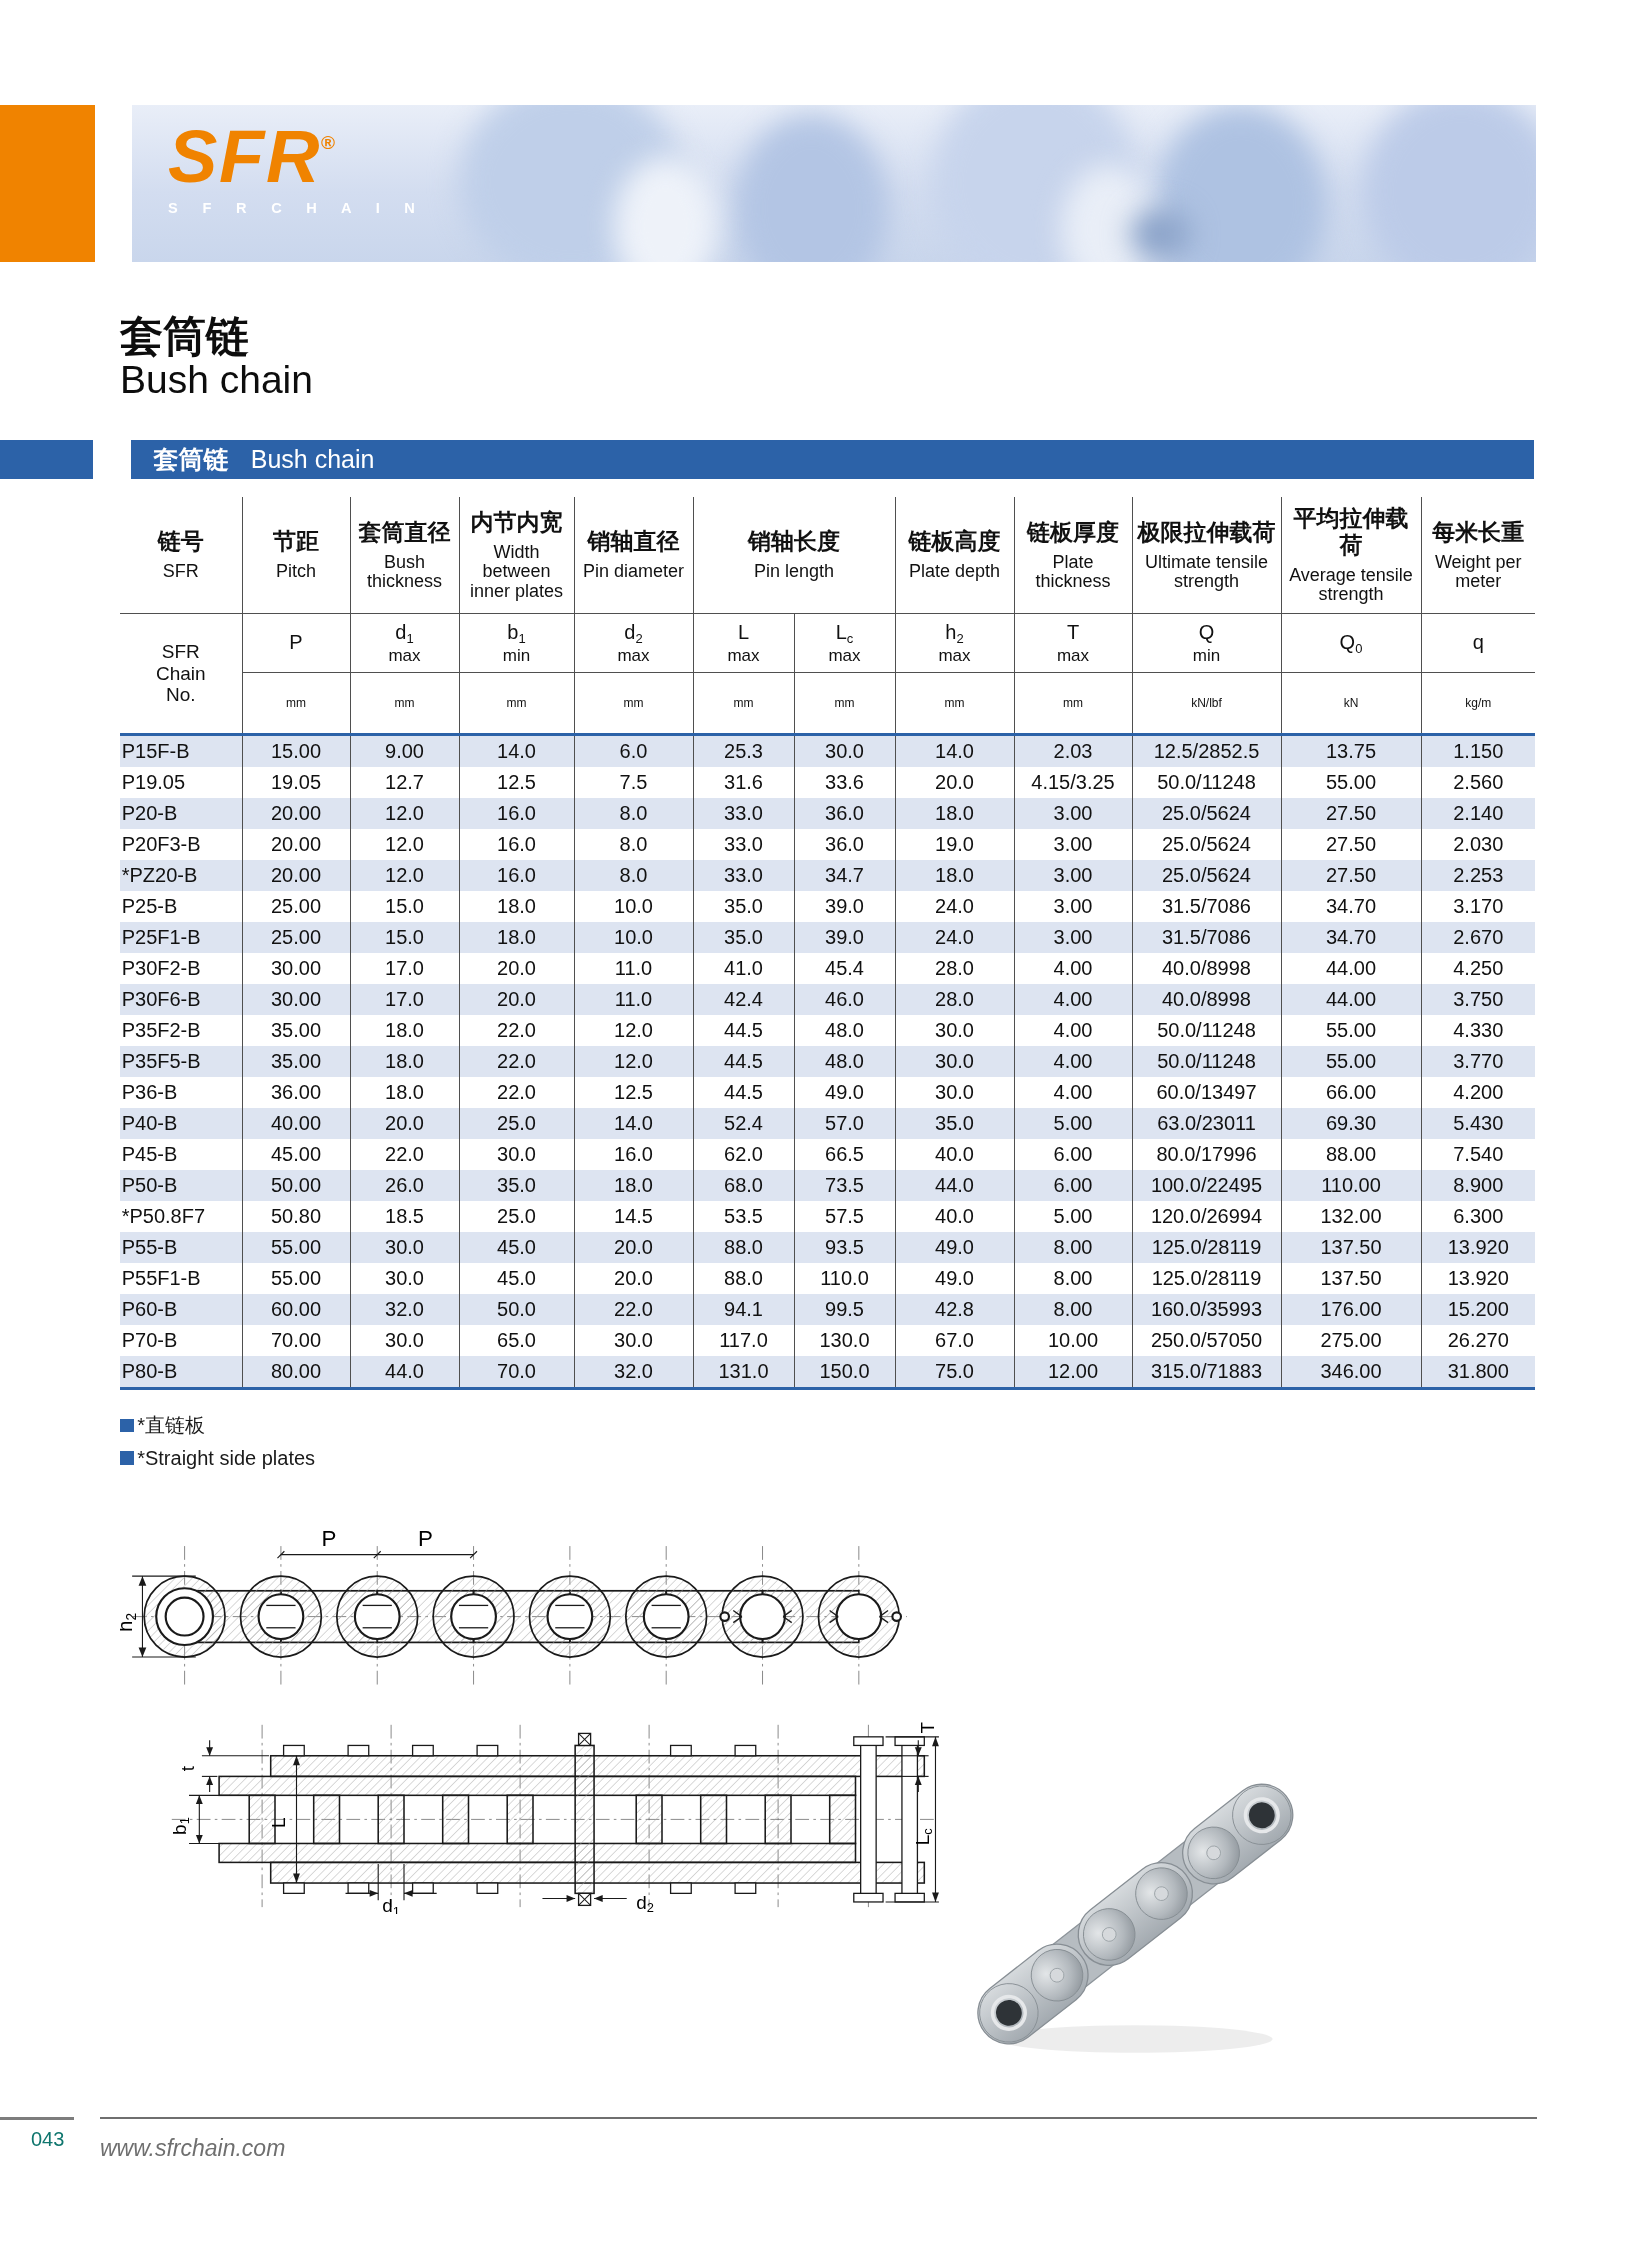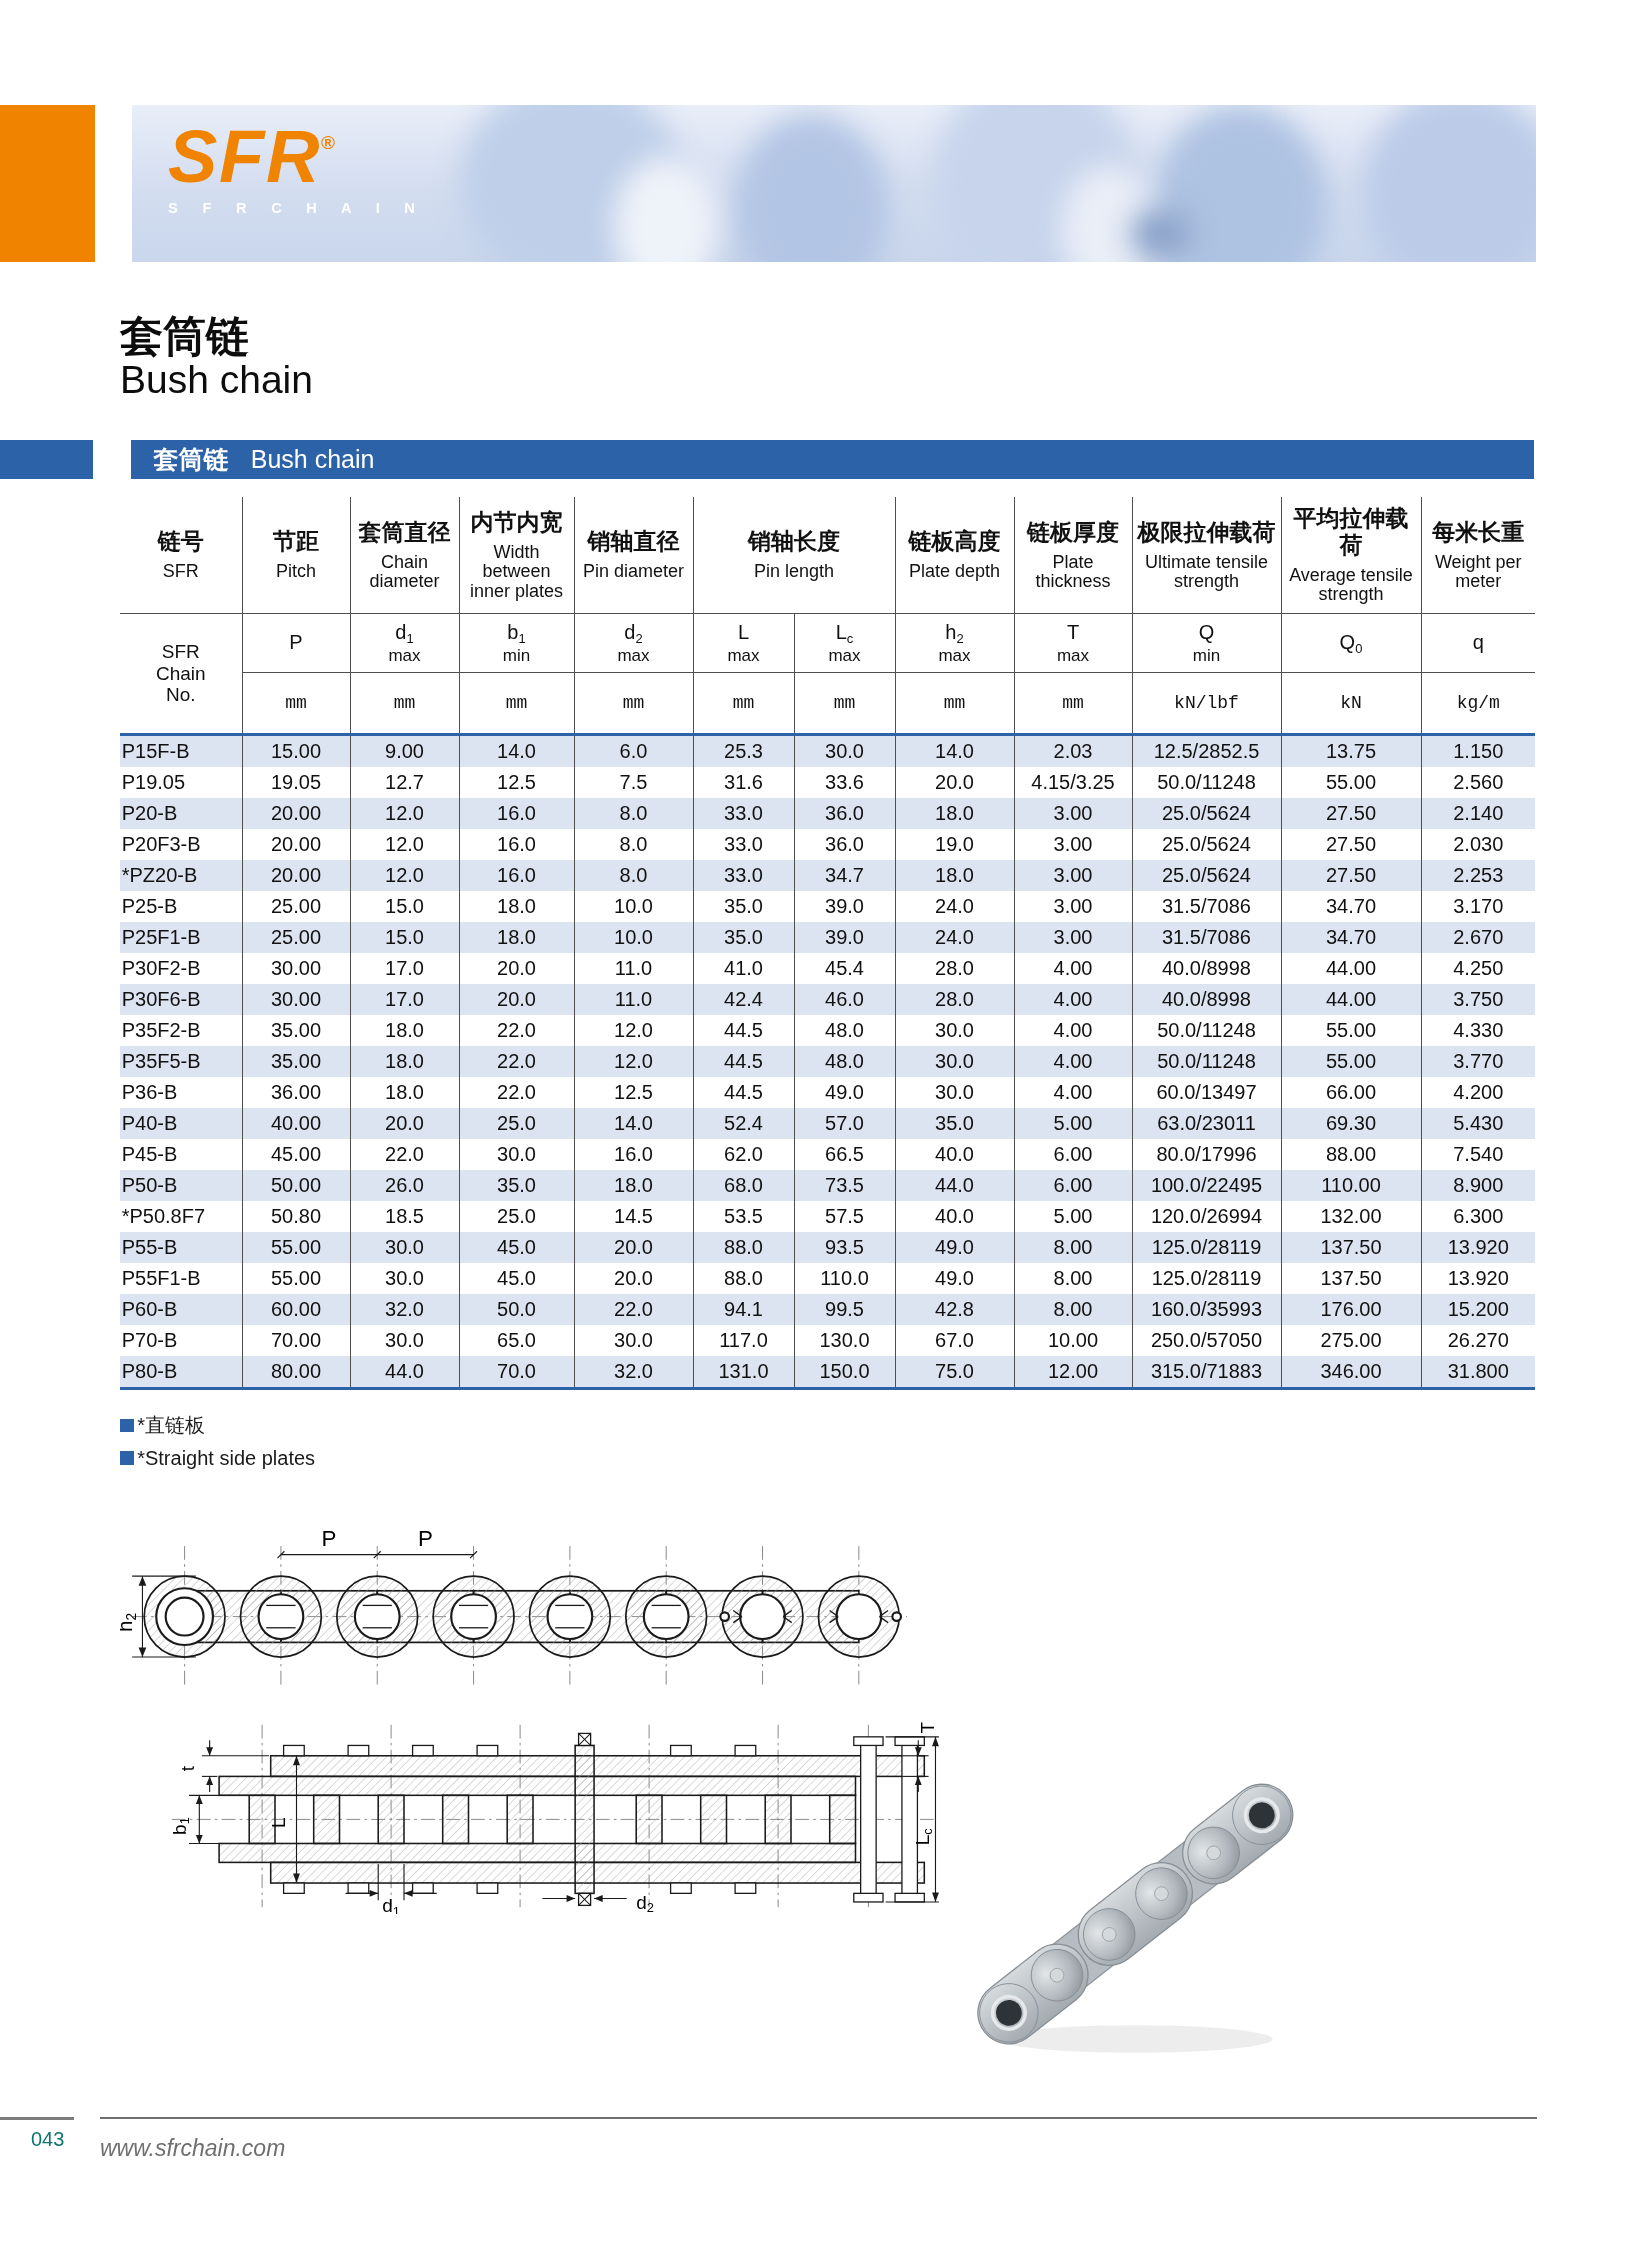--- a/index.html
+++ b/index.html
@@ -31,21 +31,21 @@
   .sec-bar .en{font-size:25px;font-weight:400;margin-left:22.4px;}
 
   
   .table-wrap{left:120px;top:497px;width:1413px;}
   table{width:100%;border-collapse:collapse;table-layout:fixed;}
   th,td{padding:0 1.7px;text-align:center;font-weight:normal;}
   tr > *:first-child{border-left:none;}
   th+th, td+td{border-left:0.9px solid #4f4f4f;}
   .r-name th{height:116px;border-bottom:0.9px solid #4f4f4f;vertical-align:middle;}
   .r-sym  th{height:58px;border-bottom:0.9px solid #4f4f4f;vertical-align:middle;}
-  .r-unit th{height:60px;font-size:18px;vertical-align:middle;font-family:Liberation Mono, monospace;}
+  .r-unit th{height:60px;font-size:12px;vertical-align:middle;}
   .chainno-cell{border-right:0.9px solid #4f4f4f;border-bottom:none;}
   .r-name .zh{font-size:23px;font-weight:600;line-height:1.15;}
   .r-name .en{font-size:18px;line-height:1.08;margin-top:7.7px;}
   .sym{font-size:20px;}
   sub{font-size:13px;}
   .sym2{font-size:17px;line-height:1.15;}
   .sfr-chain-no{width:62px;margin:2px auto;font-size:19px;line-height:1.15;}
   tbody td{height:31px;font-size:20px;}
   tbody tr.alt td{background:#dde4f1;}
   tbody tr:first-child td{border-top:3.4px solid #2c62a8;}
@@ -123,21 +123,21 @@
       <th>
             <div class="zh">链号</div>
             <div class="en">SFR</div>
           </th>
       <th>
             <div class="zh">节距</div>
             <div class="en">Pitch</div>
           </th>
       <th>
             <div class="zh">套筒直径</div>
-            <div class="en">Chain diameter</div>
+            <div class="en">Bush thickness</div>
           </th>
       <th>
             <div class="zh">内节内宽</div>
             <div class="en">Width between inner plates</div>
           </th>
       <th>
             <div class="zh">销轴直径</div>
             <div class="en">Pin diameter</div>
           </th>
       <th colspan="2">

